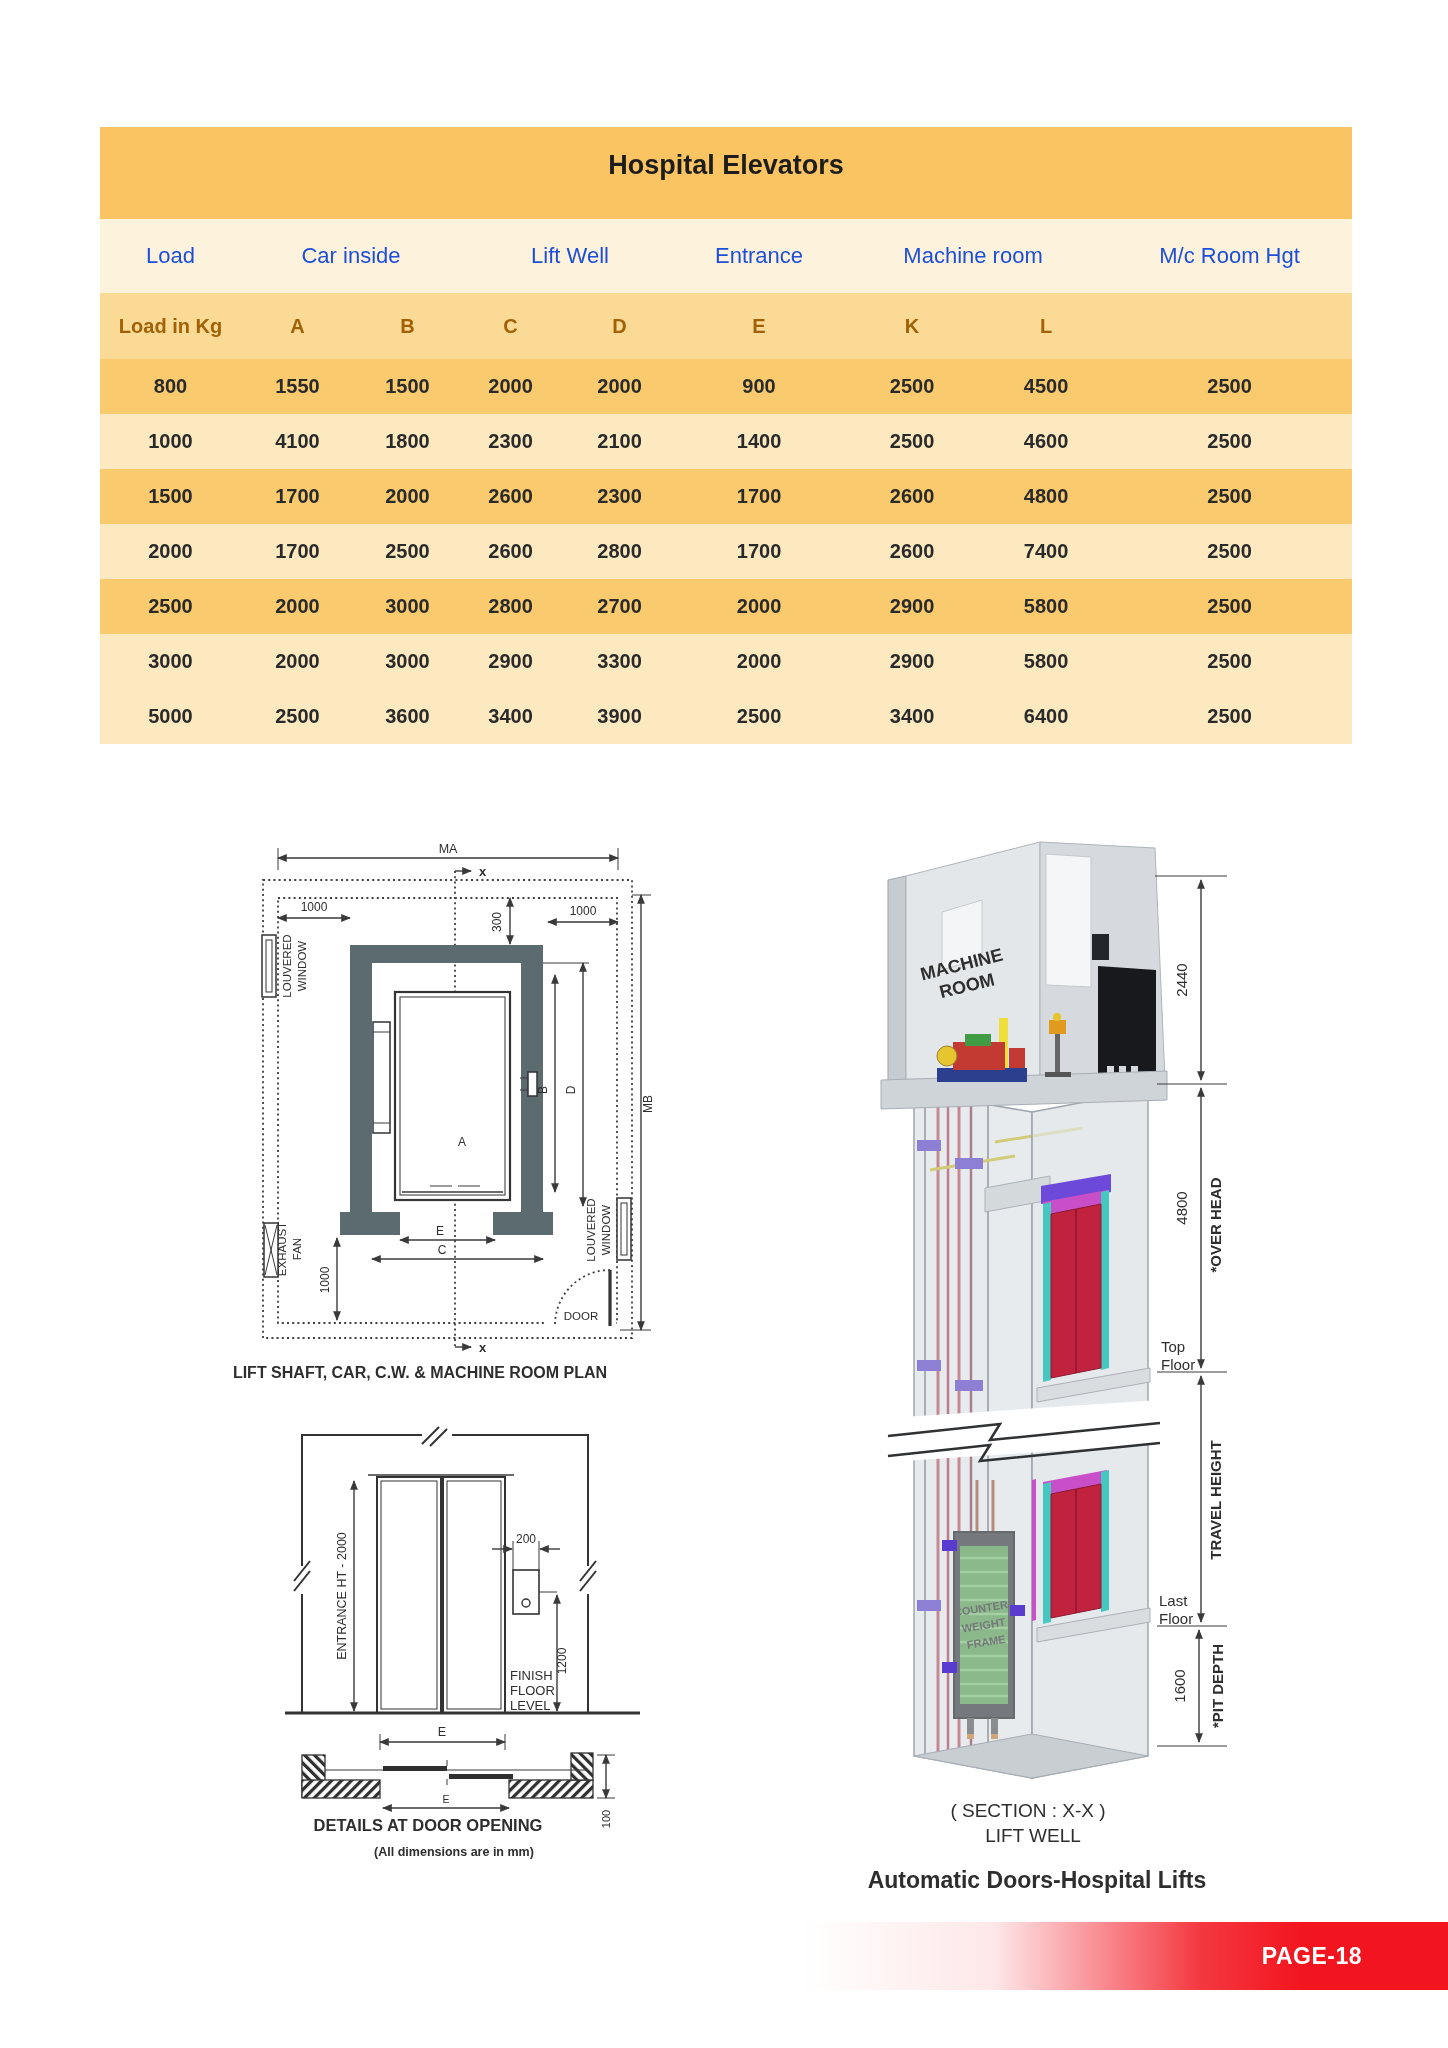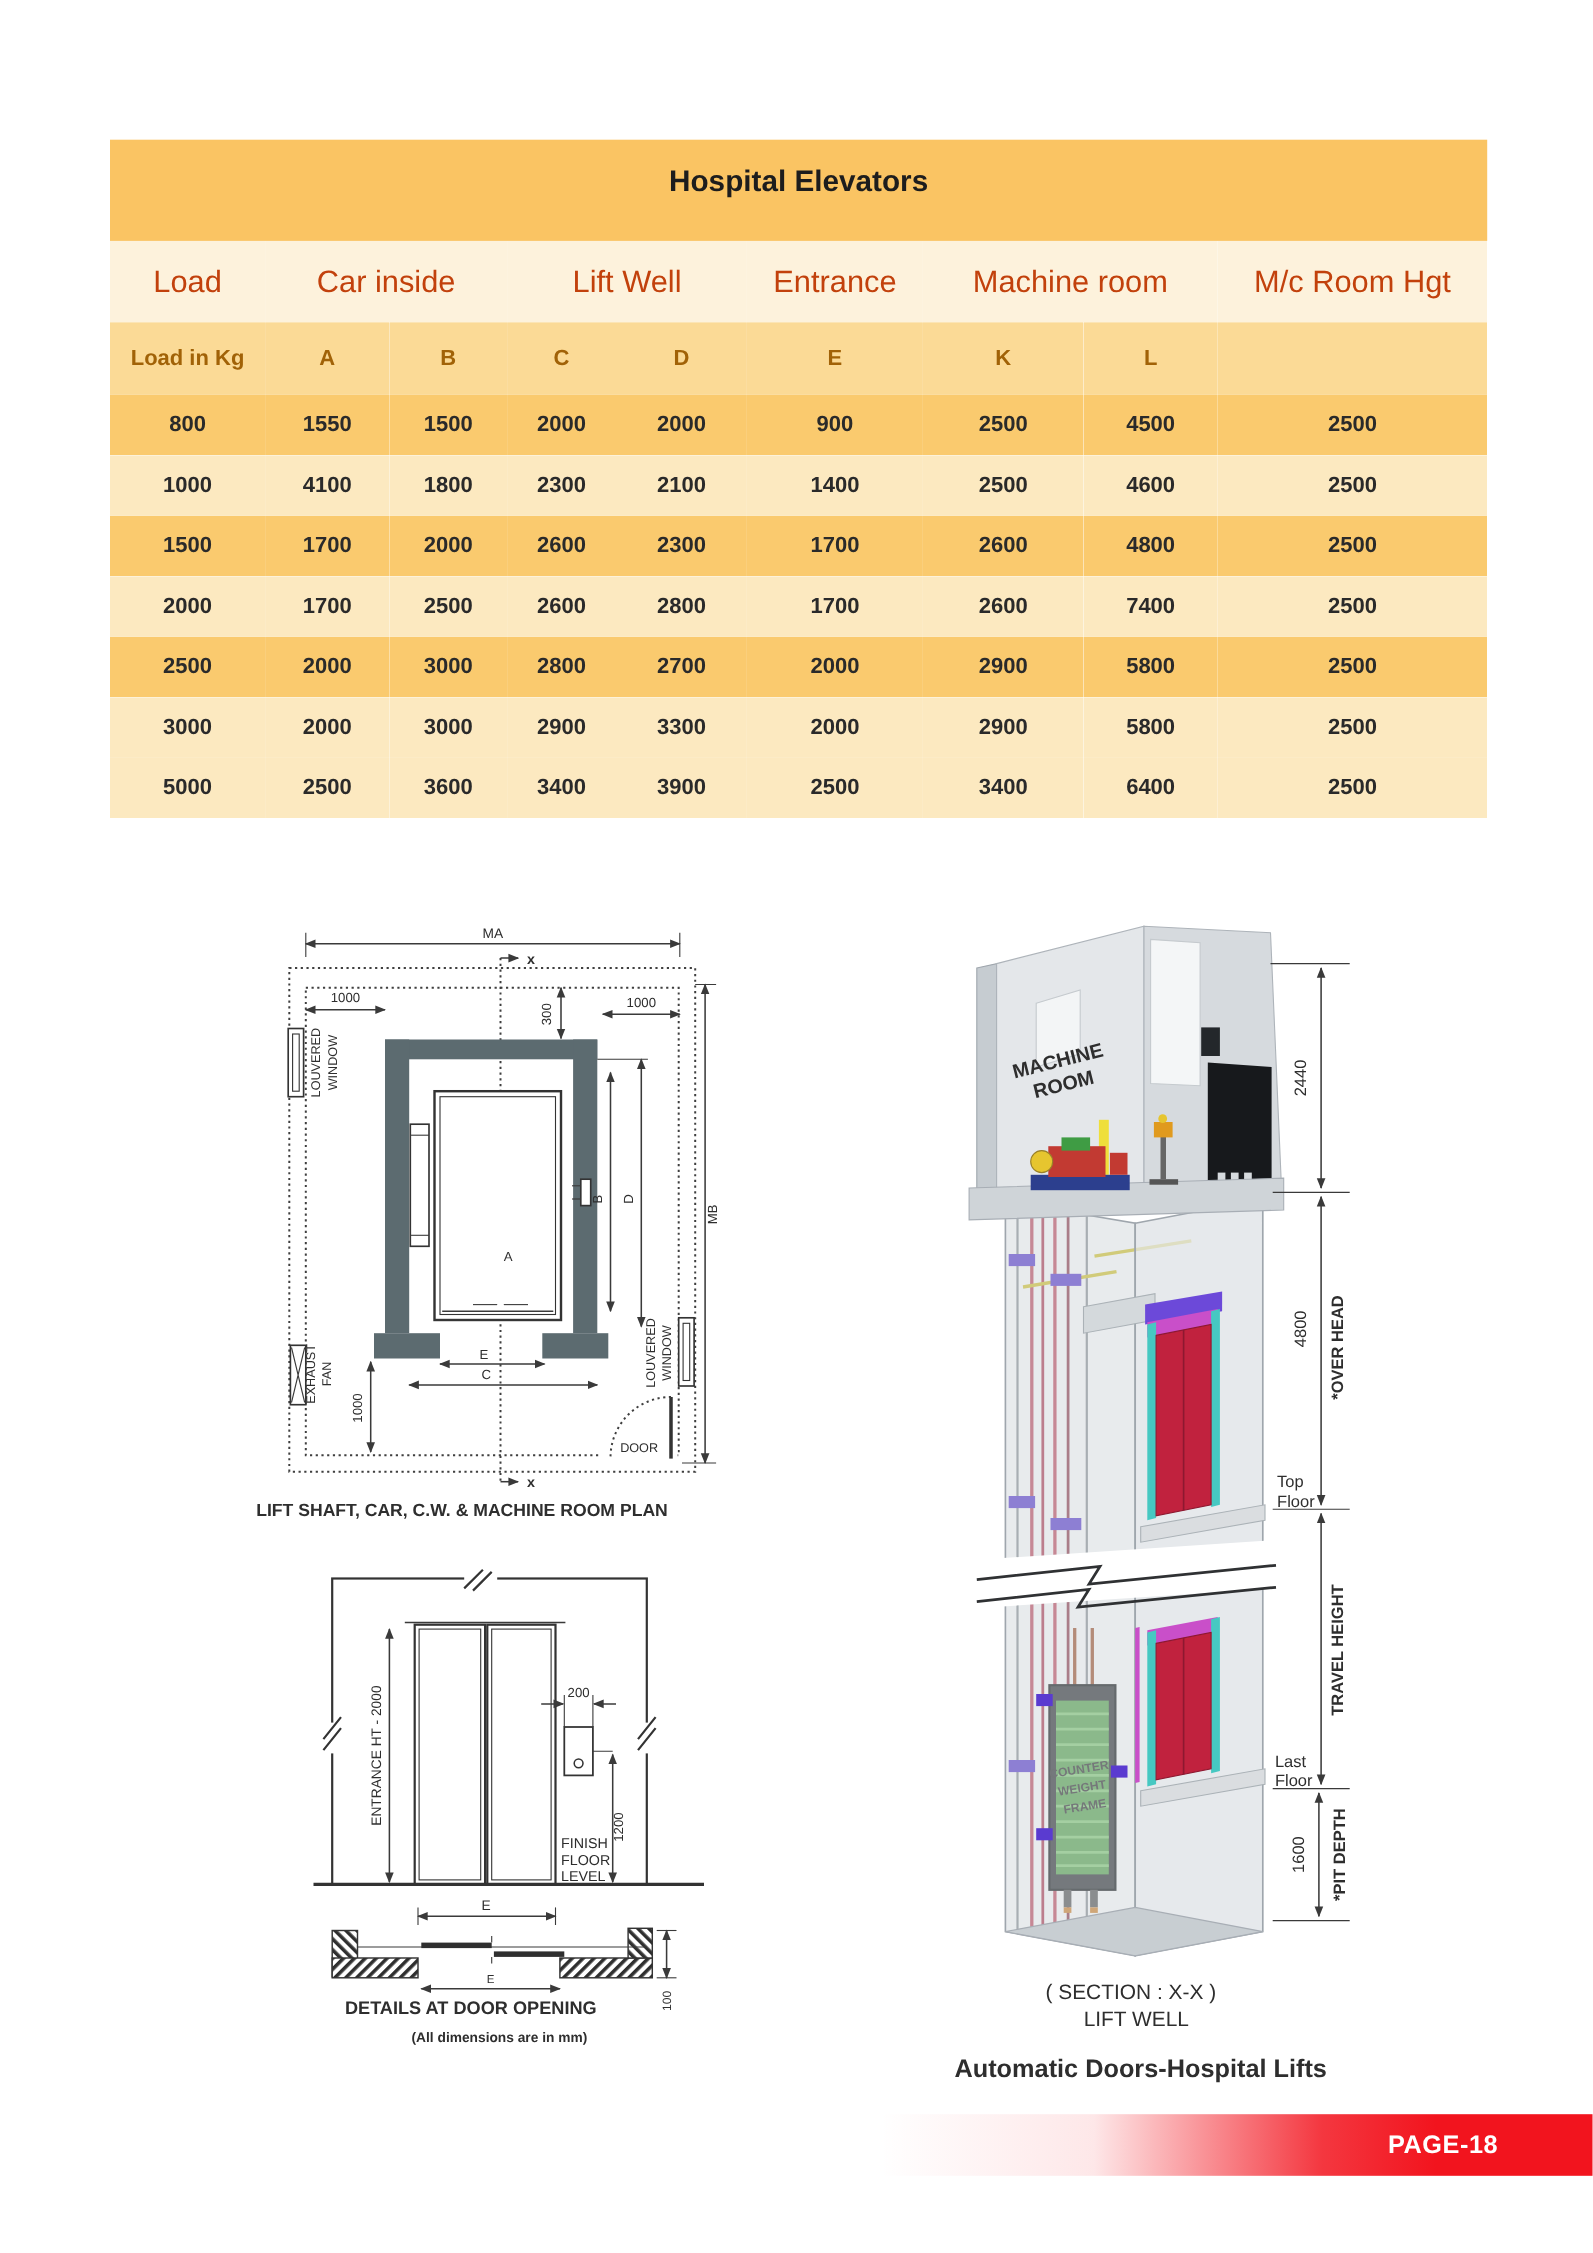--- a/index.html
+++ b/index.html
@@ -6,39 +6,39 @@
   .page{position:relative;width:1448px;height:2048px;background:#fff;
         font-family:"Liberation Sans",sans-serif;overflow:hidden;color:#222;}
   
   .spec{position:absolute;left:100px;top:127px;width:1252px;}
   .spec-title{height:92px;line-height:76px;text-align:center;background:#FAC463;
               font-size:27px;font-weight:bold;color:#1d1d1d;}
   table.grid{border-collapse:collapse;table-layout:fixed;width:1252px;}
   table.grid th,table.grid td{text-align:center;vertical-align:middle;padding:0;
               white-space:nowrap;overflow:hidden;}
   tr.group-row{height:74px;background:#FDF2DC;}
-  tr.group-row th{font-size:28px;font-weight:normal;color:#c2410c;}
+  tr.group-row th{font-size:22px;font-weight:normal;color:#1d4ed8;}
   tr.sub-row{height:66px;background:#FBDA96;}
   tr.sub-row th{font-size:20px;font-weight:bold;color:#a16207;}
   tbody tr{height:55px;}
   tbody tr.dark{background:#FACA6E;}
   tbody tr.light{background:#FCE9C0;}
   tbody td{font-size:20px;font-weight:bold;color:#2a2a2a;}
   
   svg{position:absolute;}
   svg text{font-family:"Liberation Sans",sans-serif;fill:#2e2e2e;}
   .dim{stroke:#3a3a3a;stroke-width:1.4;fill:none;}
   .thin{stroke:#3a3a3a;stroke-width:1;fill:none;}
   .dot{stroke:#3f3f3f;stroke-width:1.8;fill:none;stroke-dasharray:2 3.2;}
   .wall{fill:#5C6B70;stroke:none;}
   .solid2{stroke:#333;stroke-width:2.2;fill:#fff;}
   .solid1{stroke:#333;stroke-width:1;fill:none;}
   .cap{font-weight:bold;}
   
-  .ribbon{position:absolute;left:800px;top:1922px;width:648px;height:56px;
+  .ribbon{position:absolute;left:800px;top:1922px;width:648px;height:68px;
     background:linear-gradient(90deg,rgba(242,20,30,0) 0%,rgba(242,20,30,0.10) 30%,
                rgba(242,20,30,0.85) 62%,#F2141E 78%,#F2141E 100%);}
   .ribbon span{position:absolute;right:86px;top:50%;transform:translateY(-50%);
     color:#fff;font-size:23px;font-weight:bold;letter-spacing:.5px;}
 </style>
 </head>
 <body>
 
 <div class="page">
 

